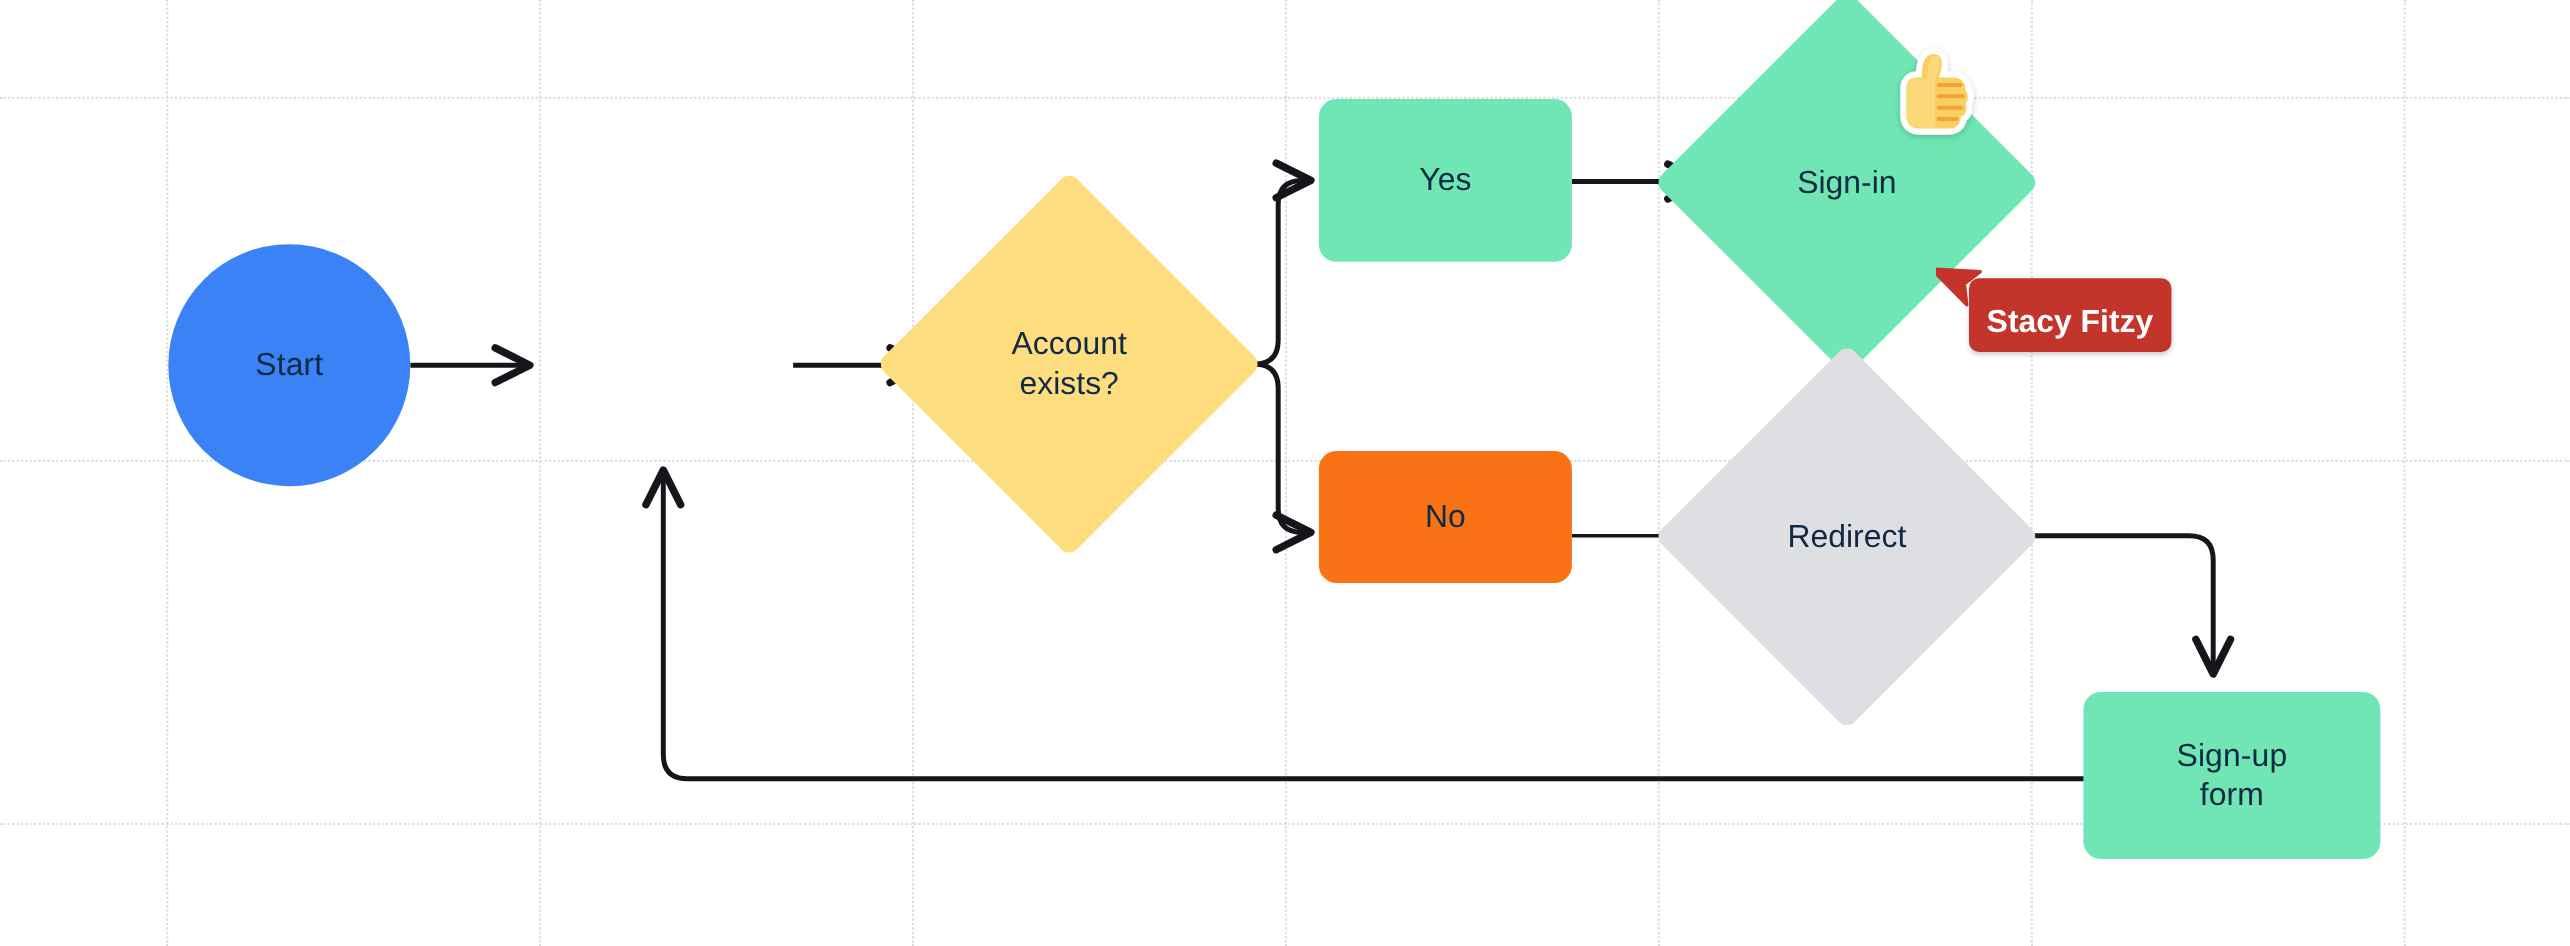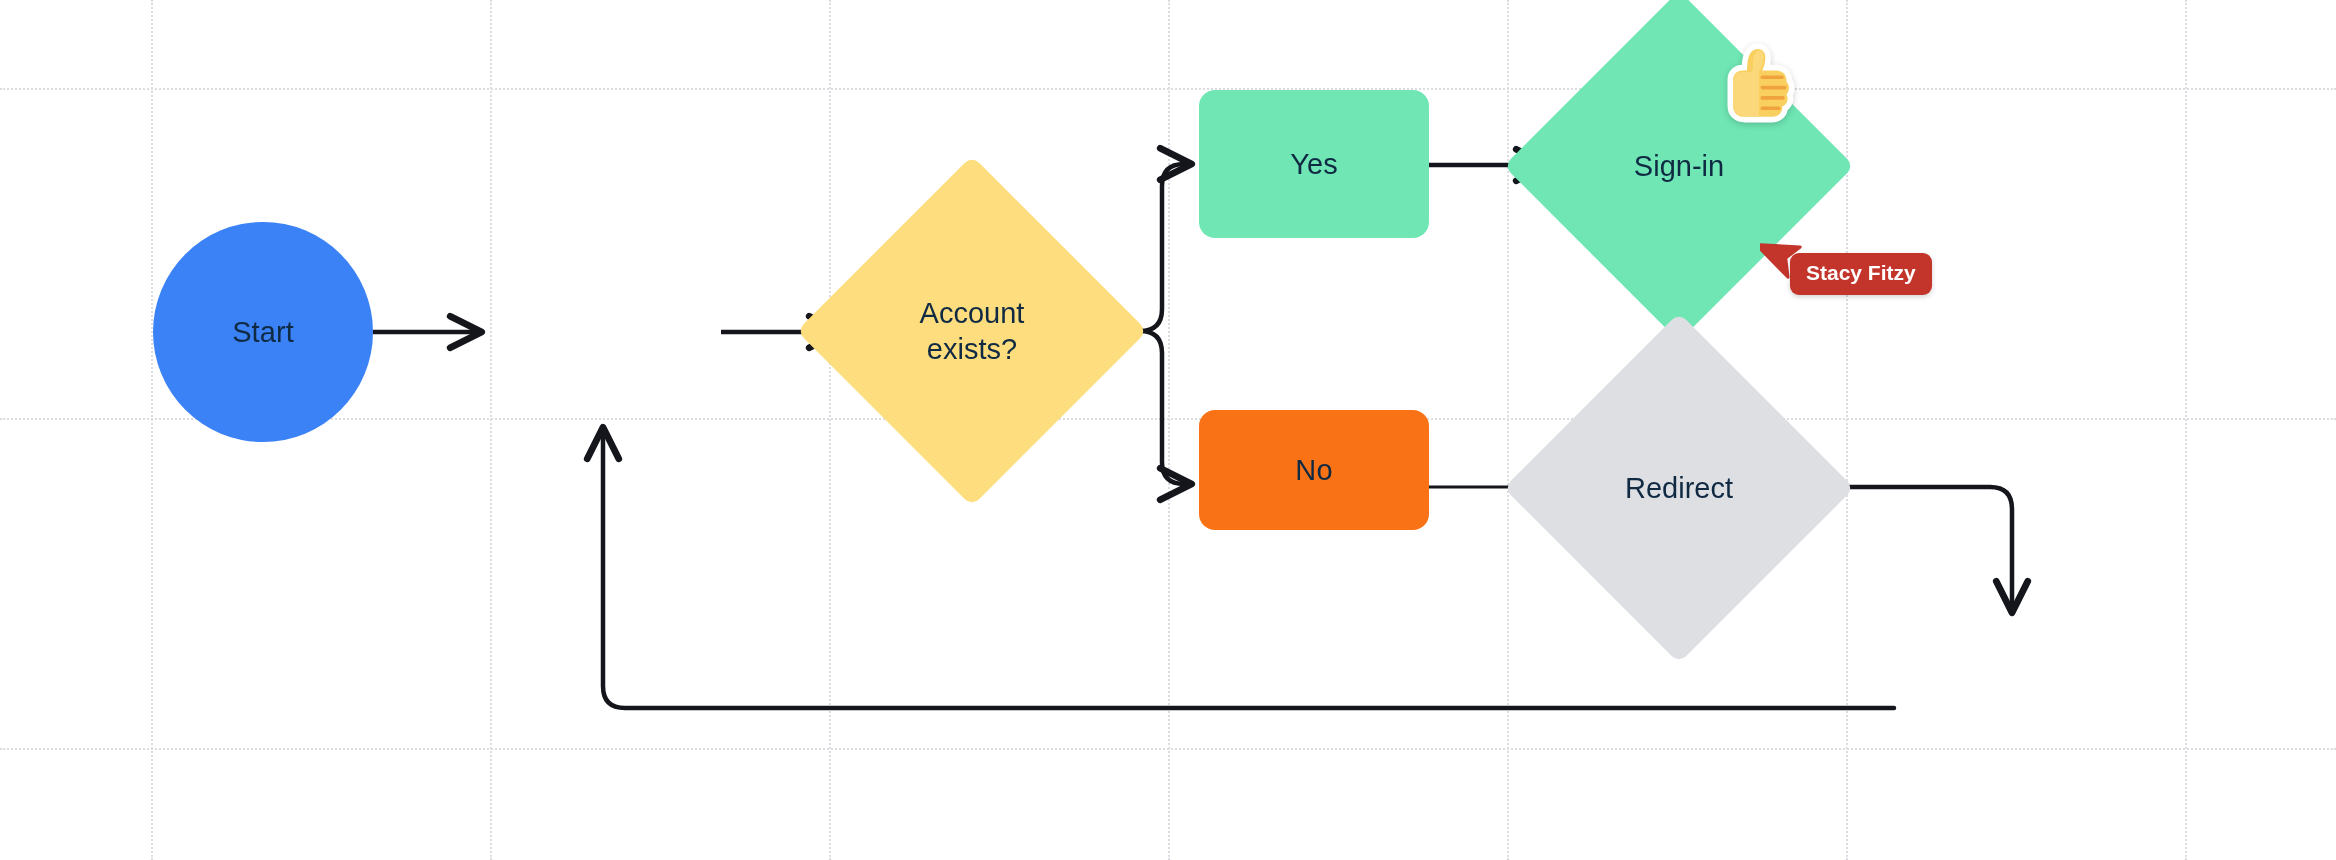--- a/index.html
+++ b/index.html
@@ -71,23 +71,23 @@
     filter: drop-shadow(0 2px 3px rgba(0,0,0,.18));
   }
 
   .cursor-group { position: absolute; }
   .cursor-arrow { position: absolute; left: 0; top: 0; }
   .cursor-label {
     position: absolute;
     left: 30px; top: 24px;
     background: #c3342b;
     color: #ffffff;
-    font-size: 21px;
+    font-size: 29px;
     font-weight: bold;
-    padding: 8px 16px 10px 16px;
+    padding: 24px 16px 10px 16px;
     border-radius: 9px;
     white-space: nowrap;
     box-shadow: 0 2px 5px rgba(0,0,0,.18);
   }
 </style>
 </head>
 <body>
 
 <div id="canvas" style="background-image: none;">
 
@@ -160,20 +160,22 @@
   <div class="node-diamond-wrap" style="left:1555px; top:42px; width:248px; height:248px;">
     <div class="node-diamond-shape" style="background:#6fe6b4;"></div>
     <div class="node-diamond-label">Sign-in</div>
   </div>
 
   <div class="node-diamond-wrap" style="left:1555px; top:364px; width:248px; height:248px;">
     <div class="node-diamond-shape" style="background:#dedfe3;"></div>
     <div class="node-diamond-label">Redirect</div>
   </div>
 
+  <div class="node node-rect" style="left:1894px; top:629px; width:270px; height:152px; background:#6fe6b4;">Sign-up
+form</div>
 
   <svg class="sticker" style="left:1709px; top:42px;" viewBox="0 0 100 100">
 
     <path d="M28,44 C28,37 33,33 39,33 L44,33 C45,26 44,18 49,12
              C53,7 61,7 64,12 C67,17 65,27 62,33
              L78,33 C86,33 91,39 90,46 C94,50 94,57 90,61
              C93,66 91,73 85,75 C86,81 81,87 74,87
              L42,87 C33,87 28,82 28,74 Z" fill="#ffffff" stroke="#ffffff" stroke-width="13" stroke-linejoin="round"></path>
 
     <path d="M28,44 C28,37 33,33 39,33 L44,33 C45,26 44,18 49,12

